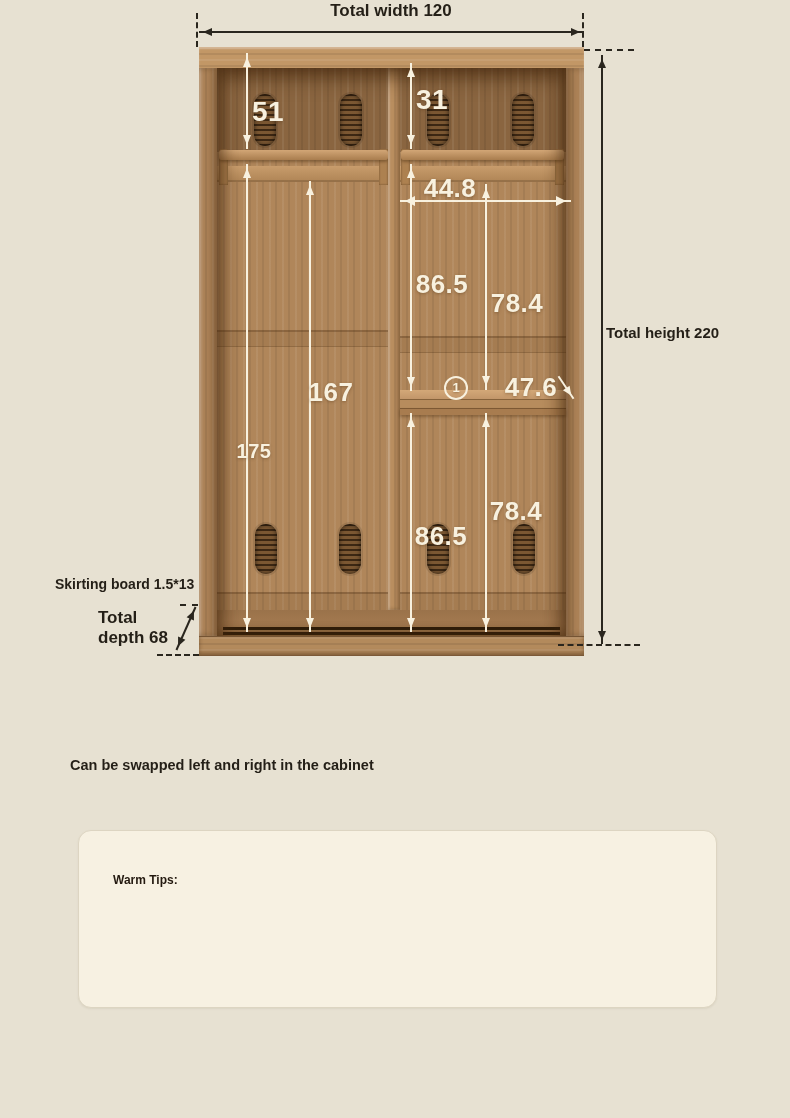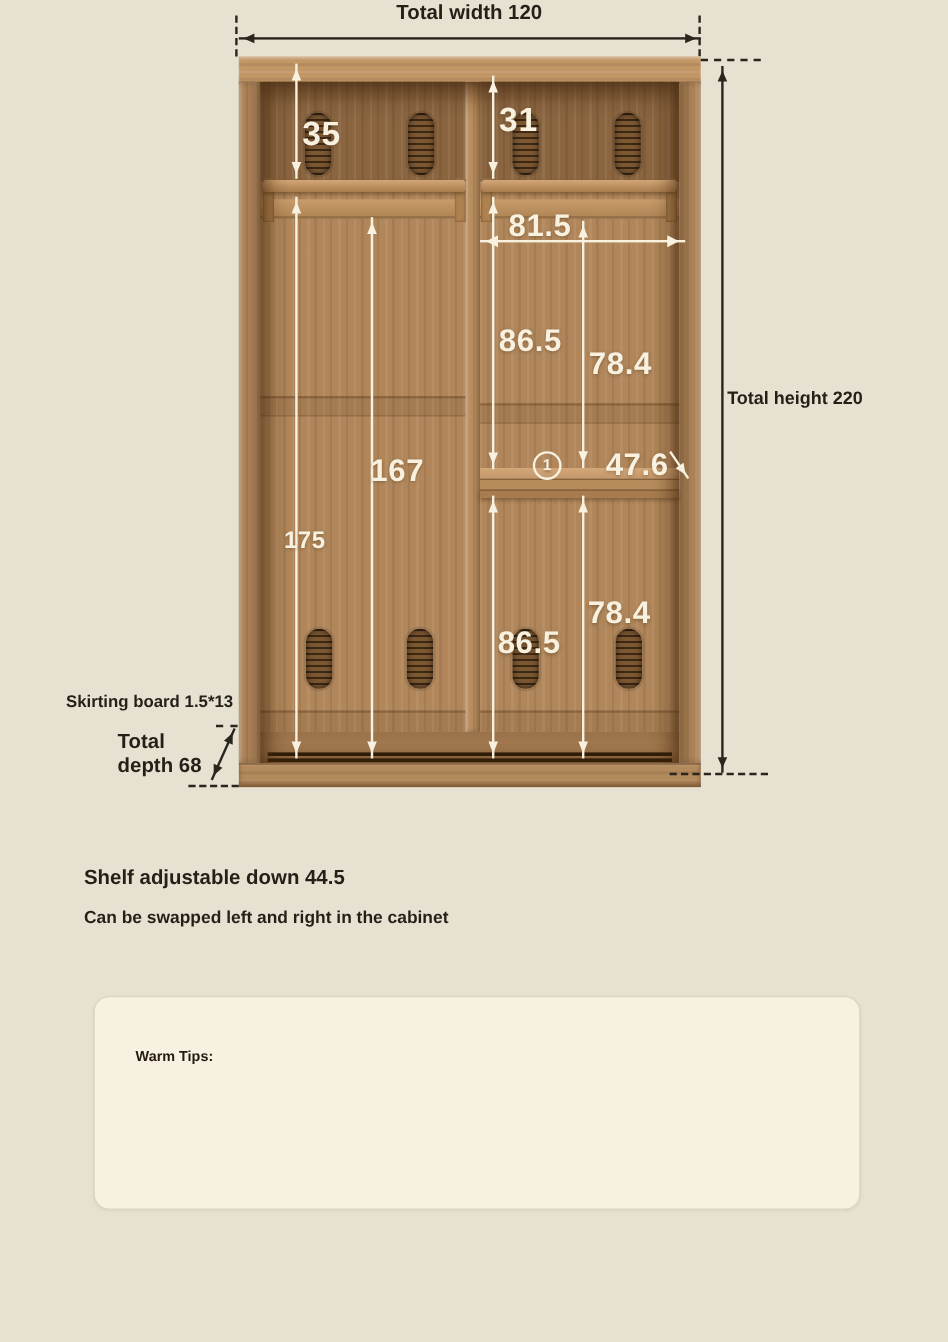--- a/index.html
+++ b/index.html
@@ -133,23 +133,23 @@
   <div class="vdim" style="left:410px;top:63px;height:86px;"></div>
   <div class="vdim" style="left:246px;top:164px;height:468px;"></div>
   <div class="vdim" style="left:309px;top:181px;height:451px;"></div>
   <div class="vdim" style="left:410px;top:164px;height:227px;"></div>
   <div class="vdim" style="left:485px;top:184px;height:206px;"></div>
   <div class="vdim" style="left:410px;top:413px;height:219px;"></div>
   <div class="vdim" style="left:485px;top:413px;height:219px;"></div>
   <div class="hdim" style="left:400px;top:200px;width:171px;"></div>
   <div class="pointer" style="left:565px;top:374px;height:27px;"></div>
 
-  <div class="dimtext" style="left:268px;top:112px;font-size:28px;">35</div>
+  <div class="dimtext" style="left:268px;top:112px;font-size:28px;">51</div>
   <div class="dimtext" style="left:432px;top:100px;font-size:28px;">31</div>
-  <div class="dimtext" style="left:450px;top:188px;font-size:26px;">81.5</div>
+  <div class="dimtext" style="left:450px;top:188px;font-size:26px;">44.8</div>
   <div class="dimtext" style="left:442px;top:284px;font-size:26px;">86.5</div>
   <div class="dimtext" style="left:517px;top:303px;font-size:26px;">78.4</div>
   <div class="dimtext" style="left:331px;top:392px;font-size:26px;">167</div>
   <div class="dimtext" style="left:254px;top:451px;font-size:20px;">175</div>
   <div class="circ" style="left:444px;top:376px;">1</div>
   <div class="dimtext" style="left:531px;top:387px;font-size:26px;">47.6</div>
   <div class="dimtext" style="left:516px;top:511px;font-size:26px;">78.4</div>
   <div class="dimtext" style="left:441px;top:536px;font-size:26px;">86.5</div>
 
   <div class="dash-h" style="left:584px;top:49px;width:50px;"></div>
@@ -157,20 +157,19 @@
   <div class="dash-h" style="left:558px;top:644px;width:82px;"></div>
   <div class="ink" style="left:606px;top:324px;font-size:15px;">Total height 220</div>
 
   <div class="ink" style="left:55px;top:576px;font-size:14px;">Skirting board 1.5*13</div>
   <div class="ink" style="left:98px;top:608px;font-size:17px;">Total</div>
   <div class="ink" style="left:98px;top:628px;font-size:17px;">depth 68</div>
   <div class="dash-h" style="left:180px;top:604px;width:18px;"></div>
   <div class="diag" style="left:185px;top:605px;height:47px;"></div>
   <div class="dash-h" style="left:157px;top:654px;width:42px;"></div>
 
-  <div class="ink" style="left:70px;top:722px;font-size:17px;">Shelf adjustable down 44.5</div>
   <div class="ink" style="left:70px;top:757px;font-size:14.5px;">Can be swapped left and right in the cabinet</div>
 
   <div class="tipsbox">
     <div class="tips-title">Warm Tips:</div>
   </div>
 
 </div>
 
 </body></html>

